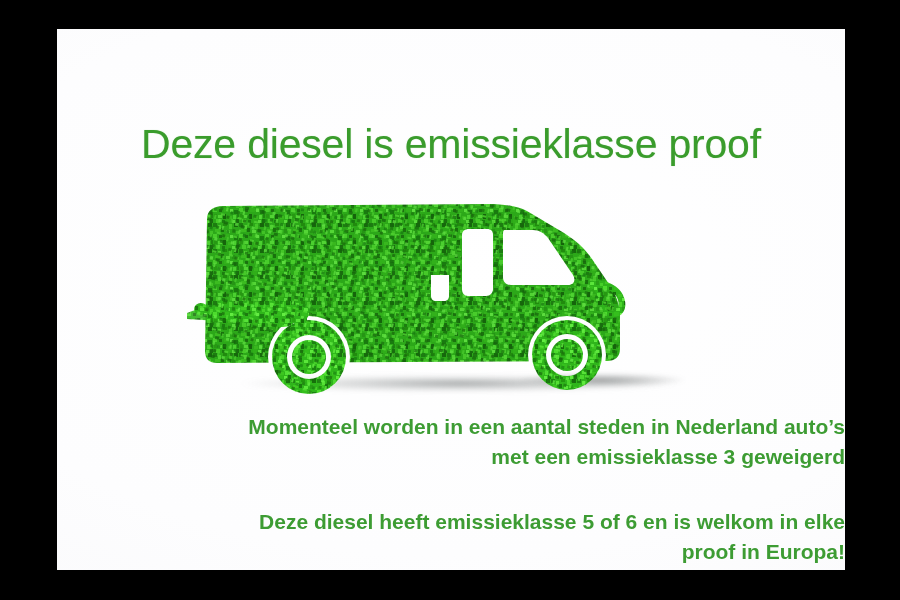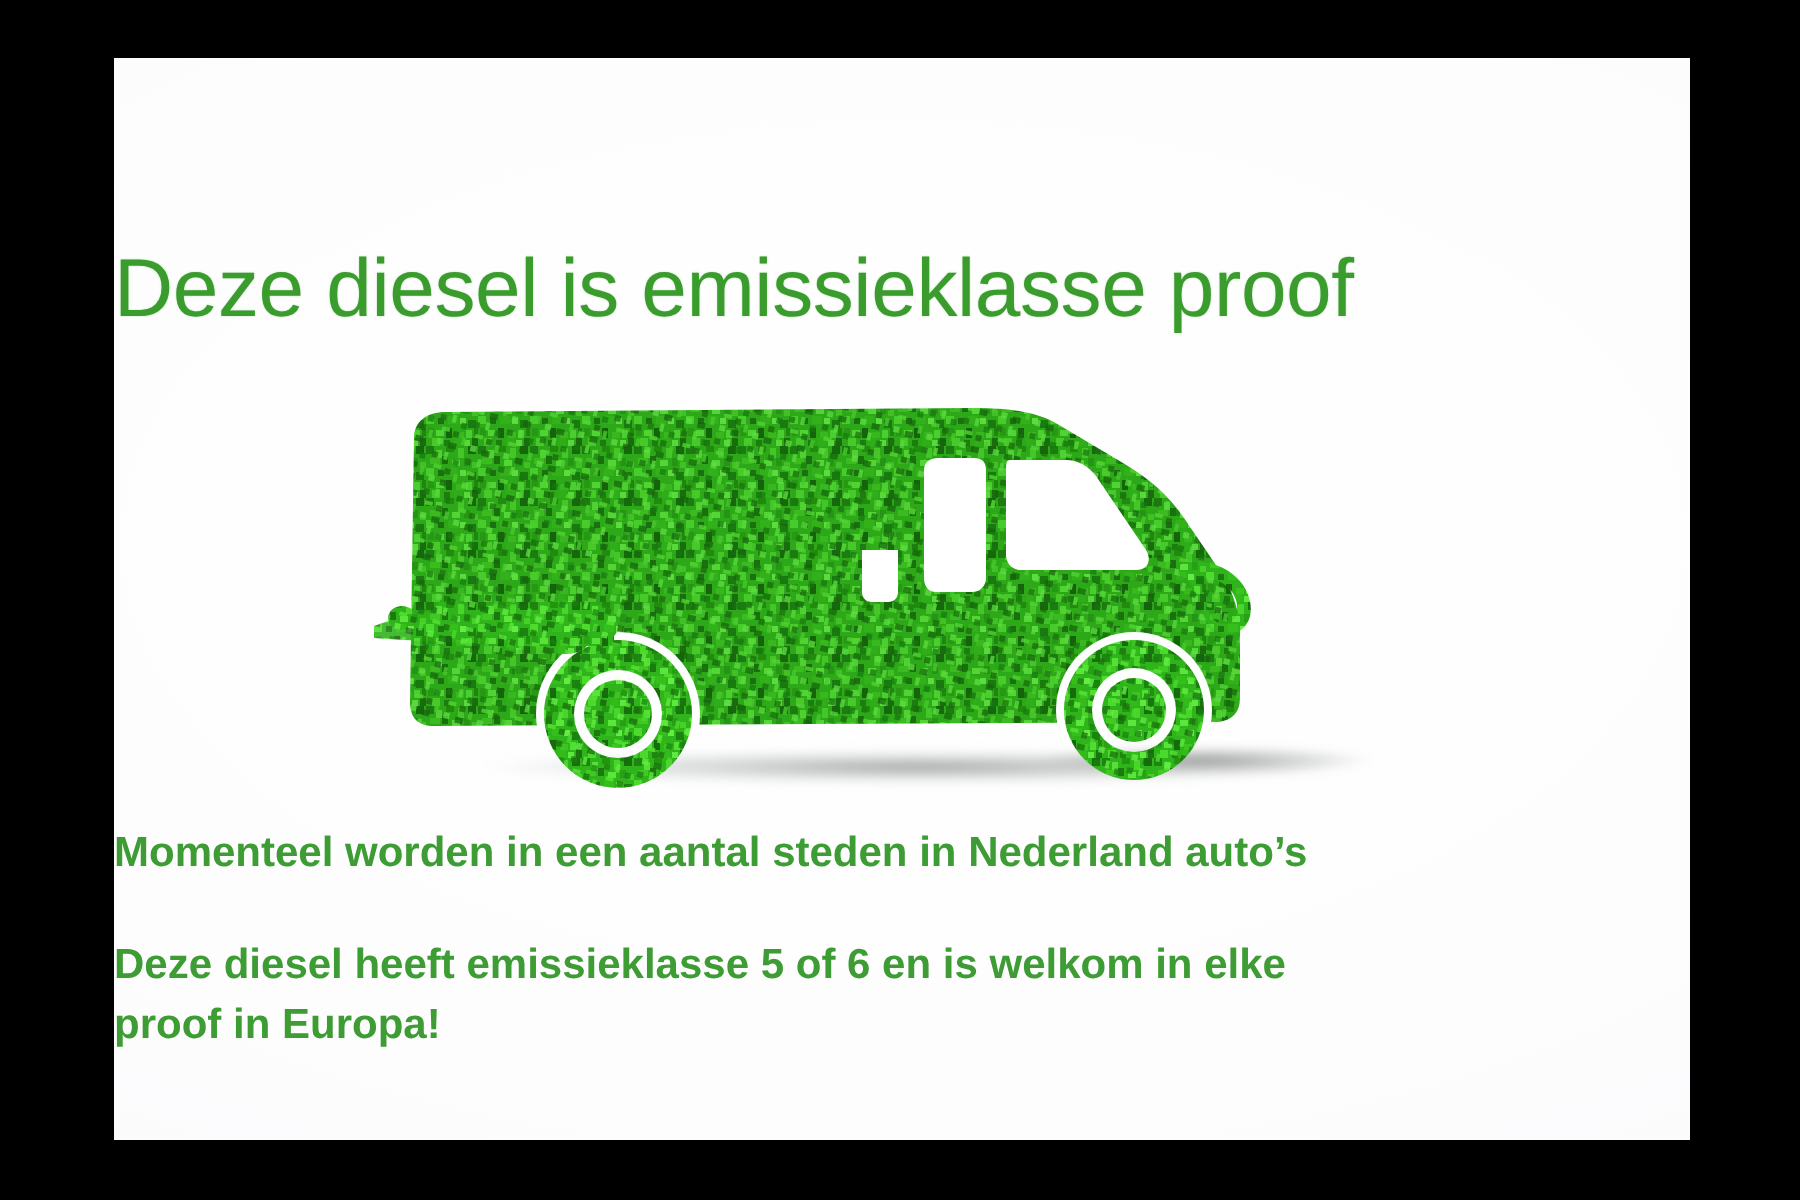--- a/index.html
+++ b/index.html
@@ -33,21 +33,21 @@
       radial-gradient(ellipse 120% 95% at 50% 45%, #ffffff 0%, #fdfdfe 55%, #f8f8fa 100%);
     overflow: hidden;
   }
 
   
   #headline {
     position: absolute;
     left: 0;
     top: 92px;
     width: 788px;
-    text-align: left;
+    text-align: center;
     font-family: "Liberation Sans", sans-serif;
     font-size: 41px;
     font-weight: 400;
     letter-spacing: -0.2px;
     color: #3a9c2c;
     white-space: nowrap;
     text-shadow: 0 0 1px rgba(58,156,44,0.35);
   }
 
   
@@ -91,29 +91,29 @@
     width: 530px;
     height: 205px;
     display: block;
   }
 
   
   .body-block {
     position: absolute;
     left: 0;
     width: 788px;
-    text-align: left;
+    text-align: right;
     font-family: "Liberation Sans", sans-serif;
     font-weight: bold;
     font-size: 21px;
     line-height: 30px;
     color: #3d9c33;
   }
   #body-paragraph-1 { top: 383px; }
-  #body-paragraph-2 { top: 439px; }
+  #body-paragraph-2 { top: 478px; }
   .body-line { display: block; white-space: nowrap; }
 </style>
 </head>
 <body>
 
 <div id="poster-frame">
   <div id="poster-canvas">
 
     <div id="headline">Deze diesel is emissieklasse proof</div>
 
@@ -291,20 +291,21 @@
 
         <g mask="url(#exhaustMask)">
           <rect x="0" y="0" width="530" height="205" fill="url(#grassTex)"></rect>
           <rect x="0" y="0" width="530" height="205" fill="url(#grassTex2)"></rect>
         </g>
       </svg>
     </div>
 
     <div class="body-block" id="body-paragraph-1">
       <span class="body-line">Momenteel worden in een aantal steden in Nederland auto’s</span>
+      <span class="body-line">met een emissieklasse 3 geweigerd</span>
     </div>
 
     <div class="body-block" id="body-paragraph-2">
       <span class="body-line">Deze diesel heeft emissieklasse 5 of 6 en is welkom in elke</span>
       <span class="body-line">proof in Europa!</span>
     </div>
 
   </div>
 </div>
 

